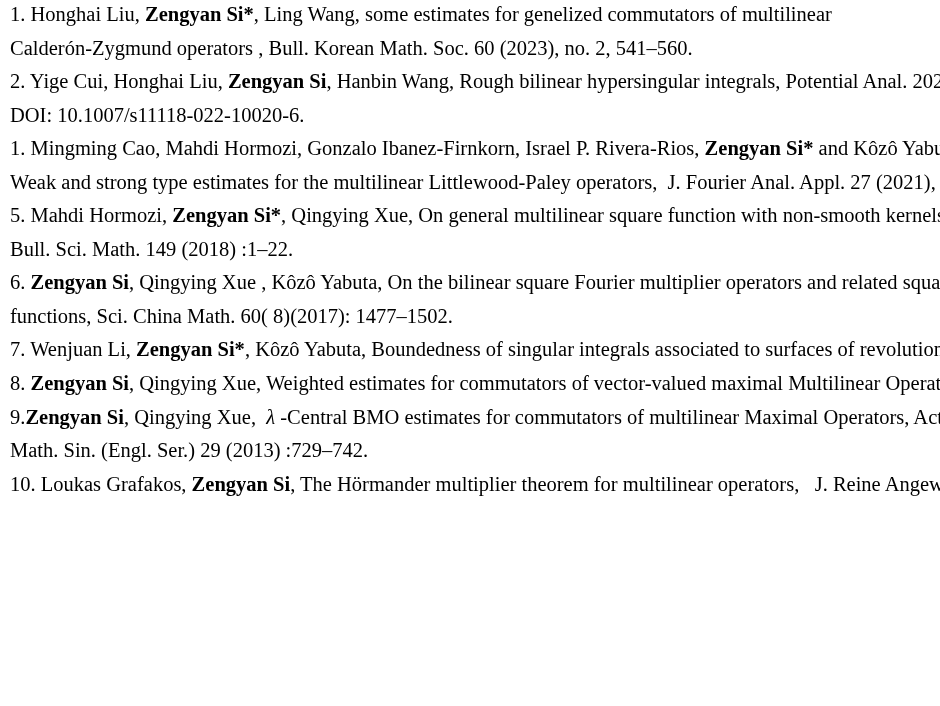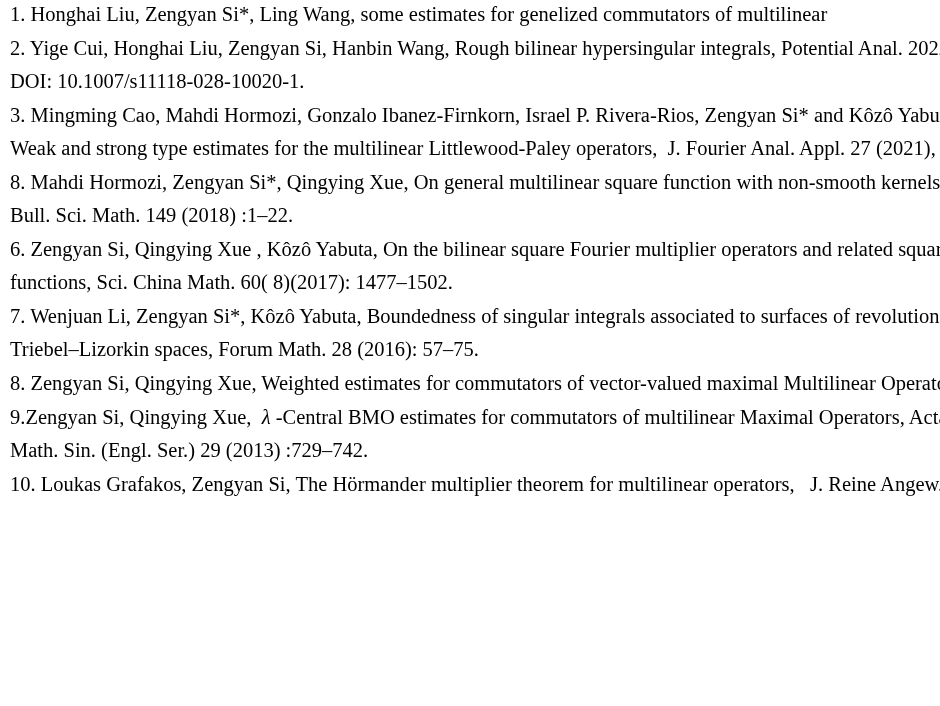--- a/index.html
+++ b/index.html
@@ -17,49 +17,49 @@
     margin-top: -2px;
     padding: 0 14px 0 10px;
     font-size: 20.5px;
     line-height: 33.55px;
     color: #000000;
   }
   .line {
     white-space: pre;       
     height: 33.55px;
   }
-  .b { font-weight: normal; }
+  .b { font-weight: bold; }
   .i { font-style: italic; }
 </style>
 </head>
 <body>
 
 <div class="doc">
     <div>
       <div class="line"><span>1. Honghai Liu, </span><span class="b">Zengyan Si*</span><span>, Ling Wang, some estimates for genelized commutators of multilinear</span></div>
+      <div class="line"><span>Calderón-Zygmund operators , Bull. Korean Math. Soc. 60 (2023), no. 2, 541–560.</span></div>
     </div>
     <div>
       <div class="line"><span>2. Yige Cui, Honghai Liu, </span><span class="b">Zengyan Si</span><span>, Hanbin Wang, Rough bilinear hypersingular integrals, Potential Anal. 2022,</span></div>
-      <div class="line"><span>DOI: 10.1007/s11118-028-10020-1.</span></div>
+      <div class="line"><span>DOI: 10.1007/s11118-022-10020-6.</span></div>
     </div>
     <div>
-      <div class="line"><span>3. Mingming Cao, Mahdi Hormozi, Gonzalo Ibanez-Firnkorn, Israel P. Rivera-Rios, </span><span class="b">Zengyan Si*</span><span> and Kôzô Yabuta,</span></div>
+      <div class="line"><span>1. Mingming Cao, Mahdi Hormozi, Gonzalo Ibanez-Firnkorn, Israel P. Rivera-Rios, </span><span class="b">Zengyan Si*</span><span> and Kôzô Yabuta,</span></div>
       <div class="line"><span>Weak and strong type estimates for the multilinear Littlewood-Paley operators,  J. Fourier Anal. Appl. 27 (2021), no.</span></div>
     </div>
     <div>
-      <div class="line"><span>8. Mahdi Hormozi, </span><span class="b">Zengyan Si*</span><span>, Qingying Xue, On general multilinear square function with non-smooth kernels,</span></div>
+      <div class="line"><span>5. Mahdi Hormozi, </span><span class="b">Zengyan Si*</span><span>, Qingying Xue, On general multilinear square function with non-smooth kernels,</span></div>
       <div class="line"><span>Bull. Sci. Math. 149 (2018) :1–22.</span></div>
     </div>
     <div>
       <div class="line"><span>6. </span><span class="b">Zengyan Si</span><span>, Qingying Xue , Kôzô Yabuta, On the bilinear square Fourier multiplier operators and related square</span></div>
       <div class="line"><span>functions, Sci. China Math. 60( 8)(2017): 1477–1502.</span></div>
     </div>
     <div>
       <div class="line"><span>7. Wenjuan Li, </span><span class="b">Zengyan Si*</span><span>, Kôzô Yabuta, Boundedness of singular integrals associated to surfaces of revolution on</span></div>
-      <div class="line"><span>Triebel–Lizorkin spaces, Forum Math. 28 (2016): 57–75.</span></div>
     </div>
     <div>
       <div class="line"><span>8. </span><span class="b">Zengyan Si</span><span>, Qingying Xue, Weighted estimates for commutators of vector-valued maximal Multilinear Operators,</span></div>
     </div>
     <div>
       <div class="line"><span>9.</span><span class="b">Zengyan Si</span><span>, Qingying Xue,  </span><span class="i">λ</span><span> -Central BMO estimates for commutators of multilinear Maximal Operators, Acta</span></div>
       <div class="line"><span>Math. Sin. (Engl. Ser.) 29 (2013) :729–742.</span></div>
     </div>
     <div>
       <div class="line"><span>10. Loukas Grafakos, </span><span class="b">Zengyan Si</span><span>, The Hörmander multiplier theorem for multilinear operators,   J. Reine Angew.</span></div>

